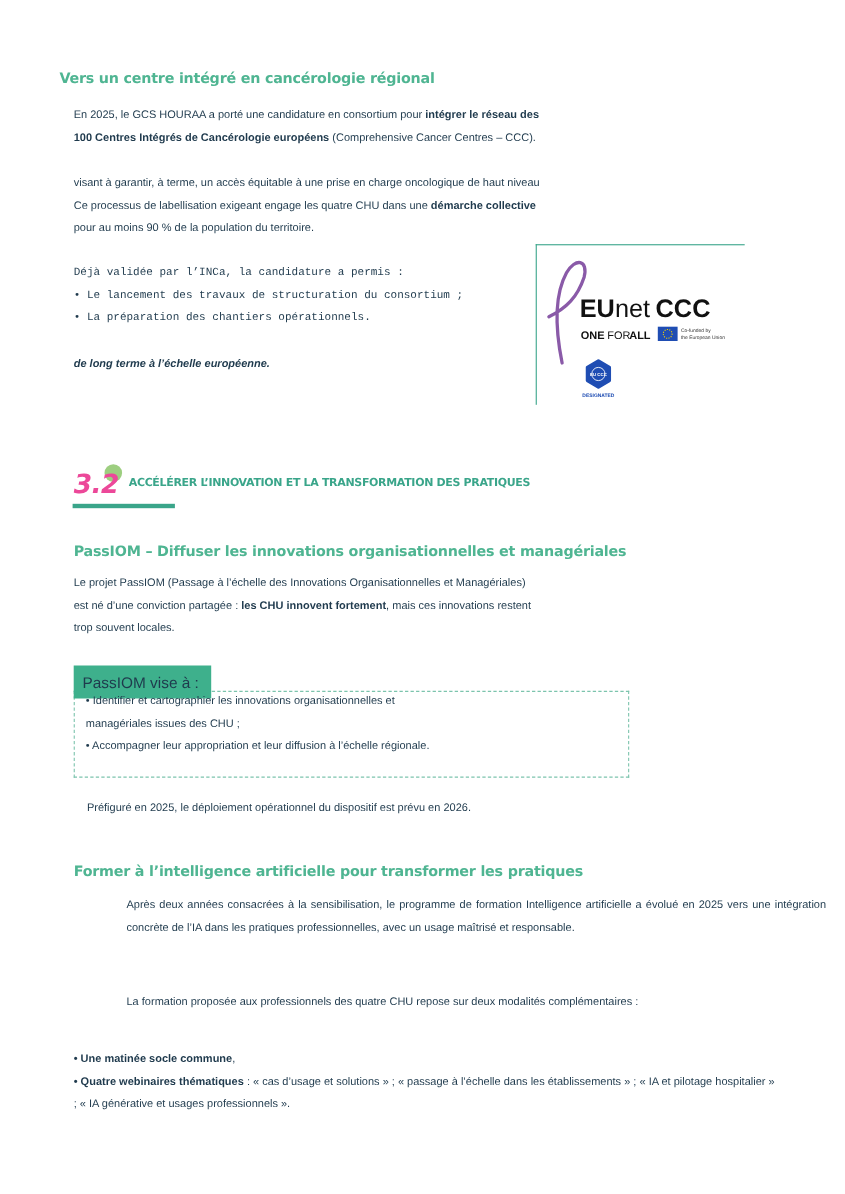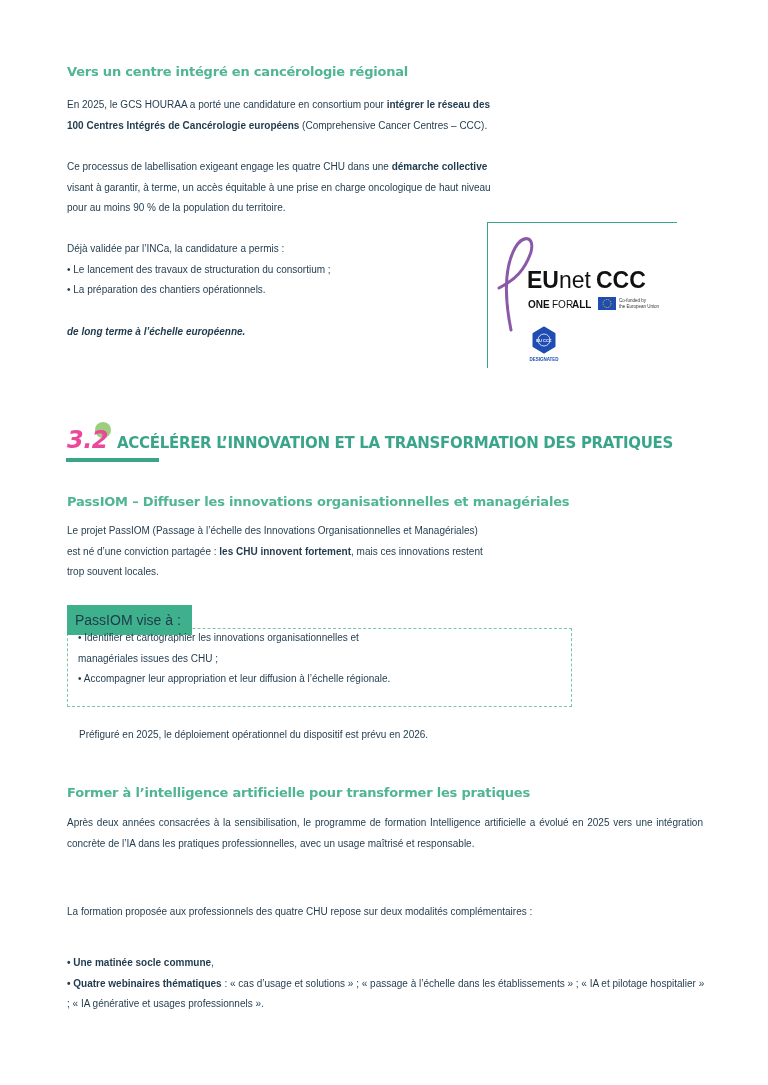--- a/index.html
+++ b/index.html
@@ -2,55 +2,55 @@
 <html><head>
 <meta charset="utf-8">
 <style>
   html, body { margin: 0; padding: 0; background: #ffffff; }
   body { width: 768px; height: 1085px; position: relative; overflow: hidden;
          font-family: "Liberation Sans", sans-serif; color: #1f3a4d; }
   .abs { position: absolute; }
   .subhead { color: #4fb592; font-weight: bold; font-size: 13px; font-family: "DejaVu Sans", sans-serif; letter-spacing: -0.2px; }
   .body { font-size: 10px; line-height: 20.5px; color: #1f3a4d; }
   .body b { color: #1f3a4d; font-weight: bold; }
-  .justify { text-align: justify; }
+  .justify { text-align: justify; margin-left: 48px; }
   .italic-bold { font-style: italic; font-weight: bold; }
   .line { display: block; }
 
   
   .logo-box { left: 487px; top: 222px; width: 190px; height: 146px; border-left: 1.5px solid #3aa58a; border-top: 1.5px solid #3aa58a; box-sizing: border-box; }
 
   
   .sec-num { left: 67px; top: 426px; font-size: 24px; font-weight: bold; color: #ec4899; font-family: "DejaVu Sans", sans-serif; letter-spacing: -0.5px; font-style: italic; }
   .sec-dot { left: 95px; top: 422px; width: 16px; height: 16px; border-radius: 50%; background: #8cc56a; opacity: 0.85; }
-  .sec-title { left: 117px; top: 434px; font-size: 15px; font-weight: bold; color: #3aa58a; font-family: "DejaVu Sans", sans-serif; letter-spacing: -0.3px; }
+  .sec-title { left: 117px; top: 434px; font-size: 10px; font-weight: bold; color: #3aa58a; font-family: "DejaVu Sans", sans-serif; letter-spacing: -0.3px; }
   .sec-underline { left: 66px; top: 458px; width: 93px; height: 4px; background: #3aa58a; }
 
   
   .callout-box { left: 67px; top: 628px; width: 505px; height: 79px; border: 1px dashed #7cc4ad; box-sizing: border-box; }
   .callout-tab { left: 67px; top: 605px; width: 125px; height: 30px; background: #3eb08c; }
   .callout-tab-label { left: 75px; top: 612px; font-size: 14px; color: #1f3a4d; text-align: center; }
 </style>
 </head>
 <body>
 
-<div class="abs subhead" style="left:67px; top:64px;">Vers un centre intégré en cancérologie régional</div>
+<div class="abs subhead" style="left:54px; top:64px;">Vers un centre intégré en cancérologie régional</div>
 
 <div class="abs body" style="left:67px; top:95px; width:640px;">
   <span class="line"><span>En 2025, le GCS HOURAA a porté une candidature en consortium pour </span><b>intégrer le réseau des</b></span>
   <span class="line"><b>100 Centres Intégrés de Cancérologie européens</b><span> (Comprehensive Cancer Centres – CCC).</span></span>
 </div>
 
 <div class="abs body" style="left:67px; top:157px; width:640px;">
+  <span class="line">visant à garantir, à terme, un accès équitable à une prise en charge oncologique de haut niveau</span>
   <span class="line"><span>Ce processus de labellisation exigeant engage les quatre CHU dans une </span><b>démarche collective</b></span>
-  <span class="line">visant à garantir, à terme, un accès équitable à une prise en charge oncologique de haut niveau</span>
   <span class="line">pour au moins 90 % de la population du territoire.</span>
 </div>
 
-<div class="abs body" style="left:67px; top:239px; width:420px;">
+<div class="abs body" style="left:67px; top:239px; width:420px;font-family:Liberation Mono, monospace;">
   <span class="line">Déjà validée par l’INCa, la candidature a permis :</span>
   <span class="line">• Le lancement des travaux de structuration du consortium ;</span>
   <span class="line">• La préparation des chantiers opérationnels.</span>
 </div>
 
 <div class="abs body italic-bold" style="left:67px; top:322px; width:420px;">
   <span class="line">de long terme à l’échelle européenne.</span>
 </div>
 
 <div class="abs logo-box"></div>

